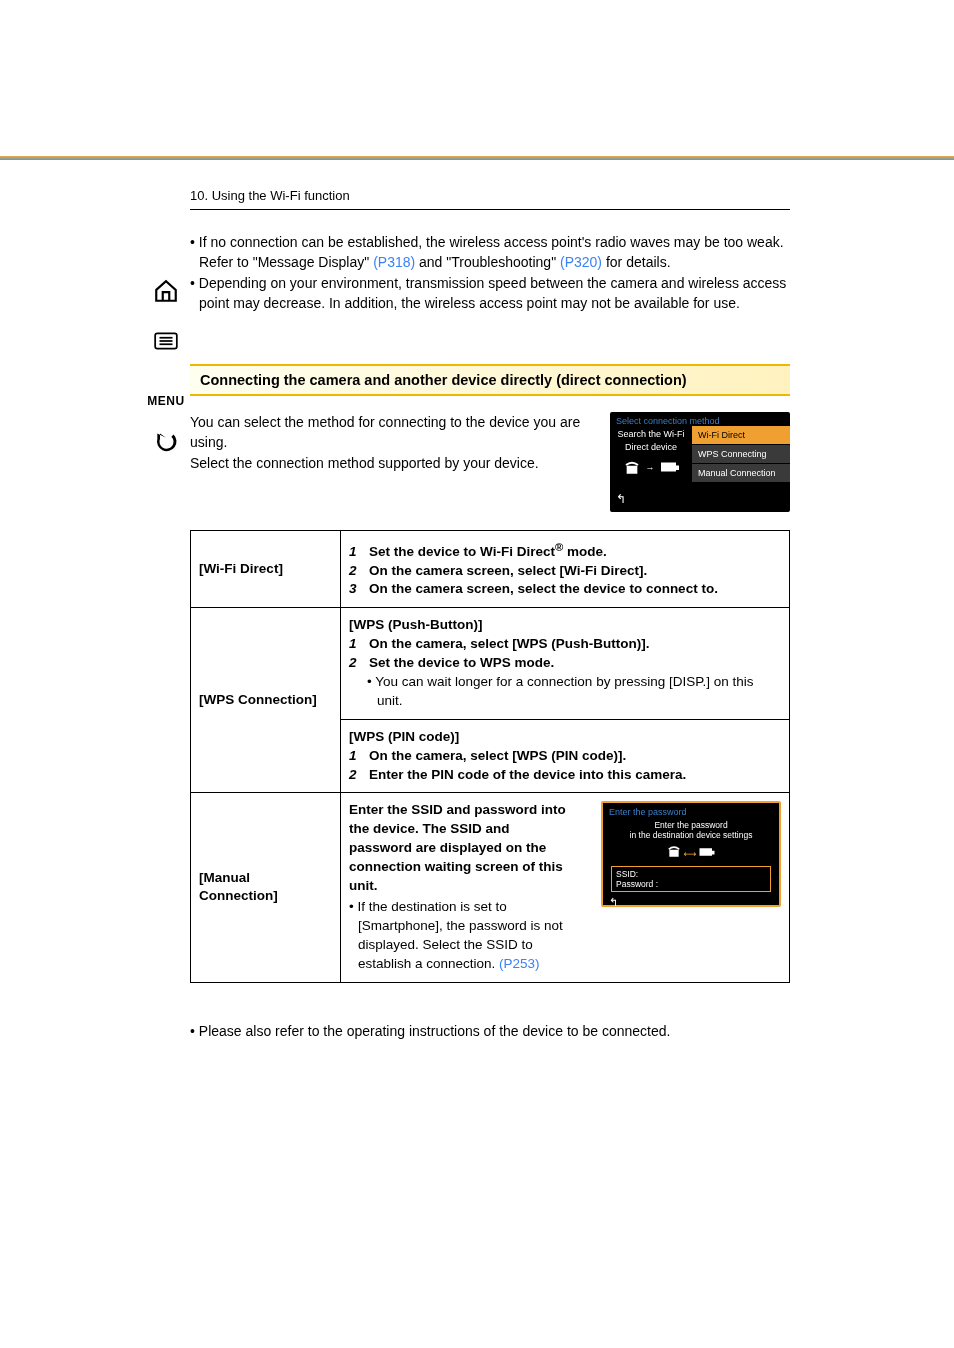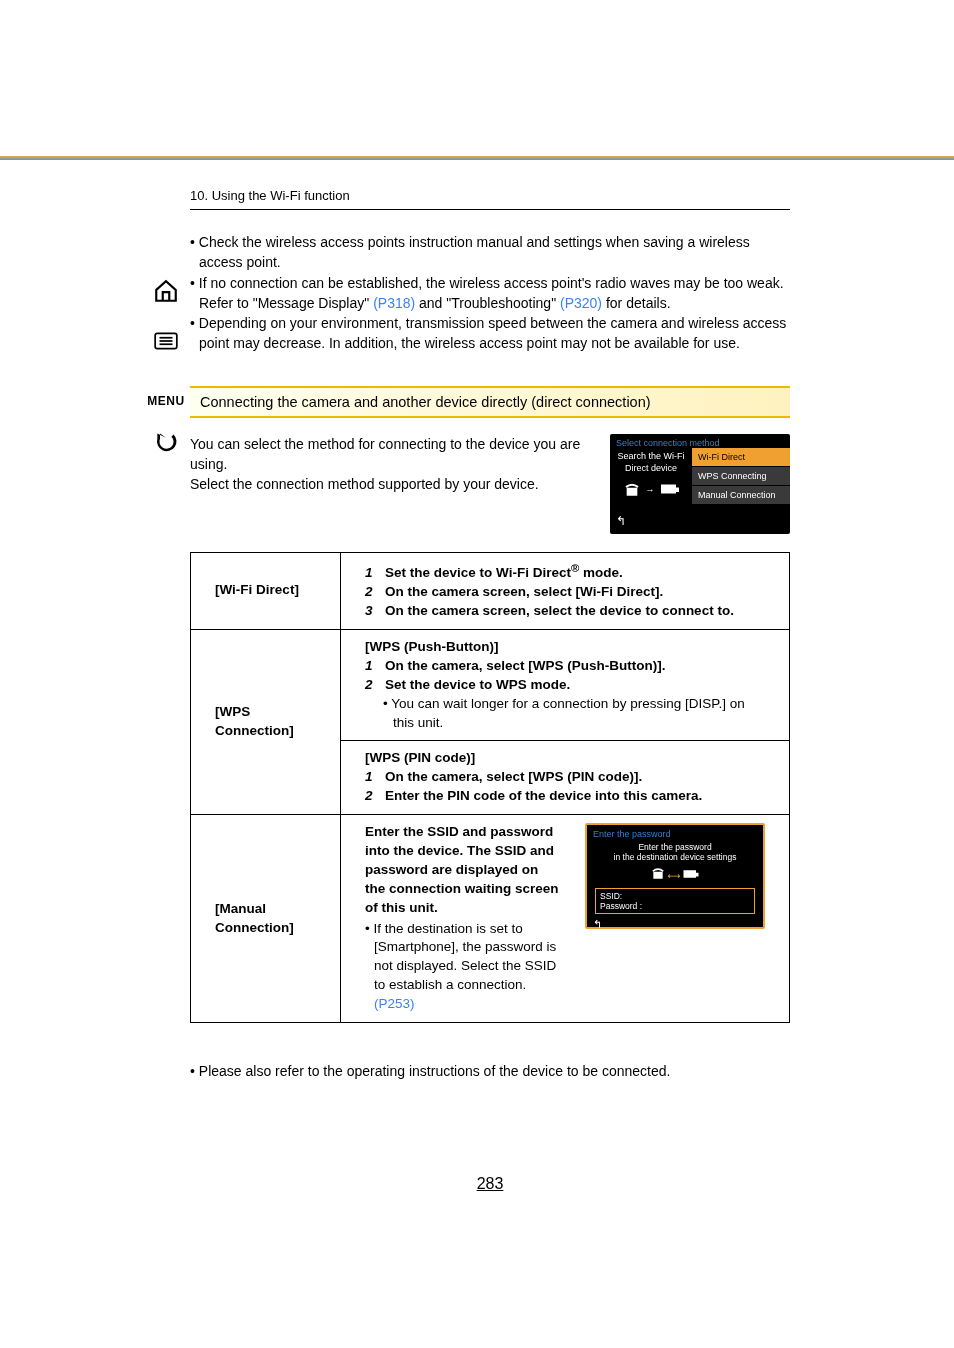--- a/index.html
+++ b/index.html
@@ -11,35 +11,35 @@
     .side-icons { width: 190px; padding-left: 148px; padding-top: 88px; }
     .icon-btn { display: flex; align-items: center; justify-content: center; width: 36px; height: 30px; margin-bottom: 20px; cursor: pointer; }
     .icon-btn svg { width: 28px; height: 26px; }
     .menu-text { font-size: 12px; font-weight: 600; letter-spacing: 0.5px; margin-top: 20px; }
     .main { width: 600px; }
     .breadcrumb { font-size: 13px; border-bottom: 1px solid #000; padding-bottom: 6px; margin-bottom: 22px; }
     .bullets { line-height: 1.45; }
     .bullets li { list-style: none; text-indent: -9px; padding-left: 9px; margin-bottom: 0; }
     .bullets li::before { content: "• "; }
     .link { color: #3b82f6; }
-    .section-head { background: linear-gradient(to right, #fffff0 0%, #fff2bf 100%); border-top: 2px solid #ecb800; border-bottom: 2px solid #ecb800; padding: 6px 10px; font-weight: normal; margin-top: 32px; font-size: 14.5px; }
+    .section-head { background: linear-gradient(to right, #fffff0 0%, #fff2bf 100%); border-top: 2px solid #ecb800; border-bottom: 2px solid #ecb800; padding: 6px 10px; font-weight: bold; margin-top: 51px; font-size: 14.5px; }
     .intro-row { display: flex; gap: 25px; margin-top: 16px; }
     .intro-text { flex: 1; line-height: 1.45; }
     .screen1 { width: 180px; height: 100px; background: #000; border-radius: 2px; position: relative; font-size: 9px; color: #fff; }
     .scr1-title { color: #3a7fc8; font-size: 9px; padding: 4px 6px 0; }
     .scr1-body { display: flex; height: 64px; }
     .scr1-left { width: 82px; text-align: center; padding-top: 2px; line-height: 1.4; }
     .scr1-right { flex: 1; }
     .scr1-item { padding: 4px 6px; font-size: 9px; background: #3a3a3a; margin-bottom: 1px; }
     .scr1-item.sel { background: #f0a030; color: #000; }
     .scr1-bot { padding: 2px 6px; font-size: 12px; }
     .scr1-icons { width: 62px; height: 20px; background: transparent; margin: 4px auto 0; display:flex; align-items:center; justify-content:center; gap:6px; }
 
     table.conn { width: 100%; border-collapse: collapse; border: 1px solid #000; margin-top: 18px; }
-    table.conn td { border: 1px solid #000; padding: 8px 24px; vertical-align: middle; font-size: 13.5px; line-height: 1.4; }
+    table.conn td { border: 1px solid #000; padding: 8px 8px; vertical-align: middle; font-size: 13.5px; line-height: 1.4; }
     table.conn td.label { width: 150px; font-weight: bold; }
     .step-num { font-weight: bold; font-style: italic; display: inline-block; width: 20px; }
     .sub-bullet { padding-left: 28px; text-indent: -10px; }
     .sub-bullet::before { content: "• "; }
     .cell-flex { display: flex; gap: 10px; }
     .cell-flex .txt { flex: 1; }
     .screen2 { width: 180px; height: 106px; background: #000; border-radius: 2px; font-size: 9px; color: #fff; border: 2px solid #f0a030; position: relative; margin-left: 16px; }
     .scr2-title { color: #3a7fc8; font-size: 9px; padding: 3px 6px 0; }
     .scr2-sub { text-align: center; font-size: 8.5px; line-height: 1.2; padding: 1px 4px 2px; }
     .scr2-mid { text-align:center; padding: 3px 0; }
@@ -82,21 +82,20 @@
         <svg viewBox="0 0 24 24" fill="#000">
             <path d="M20 5 V10 A9 9 0 1 1 5 6 L7 8 A6.5 6.5 0 1 0 17.5 10 V5 L12 9 Z" transform="scale(-1,1) translate(-24,0)"></path>
           </svg>
       </div>
     </div>
 
     <div class="main">
       <div class="breadcrumb">10. Using the Wi-Fi function</div>
 
       <ul class="bullets">
-        <li>Check the wireless access points instruction manual and settings when saving a wireless access point.</li>
         <li>
           <span>If no connection can be established, the wireless access point's radio waves may be too weak. Refer to "Message Display" </span><span class="link">(P318)</span><span> and "Troubleshooting" </span><span class="link">(P320)</span><span> for details.</span>
         </li>
         <li>Depending on your environment, transmission speed between the camera and wireless access point may decrease. In addition, the wireless access point may not be available for use.</li>
       </ul>
 
       <div class="section-head">Connecting the camera and another device directly (direct connection)</div>
 
       <div class="intro-row">
         <div class="intro-text">
@@ -186,16 +185,15 @@
             </div>
           </td>
         </tr>
       </tbody>
         </table>
 
       <ul class="footer-note">
         <li>Please also refer to the operating instructions of the device to be connected.</li>
       </ul>
 
-      <div class="page-num">283</div>
     </div>
   </div>
 </div>
 
 </body></html>

